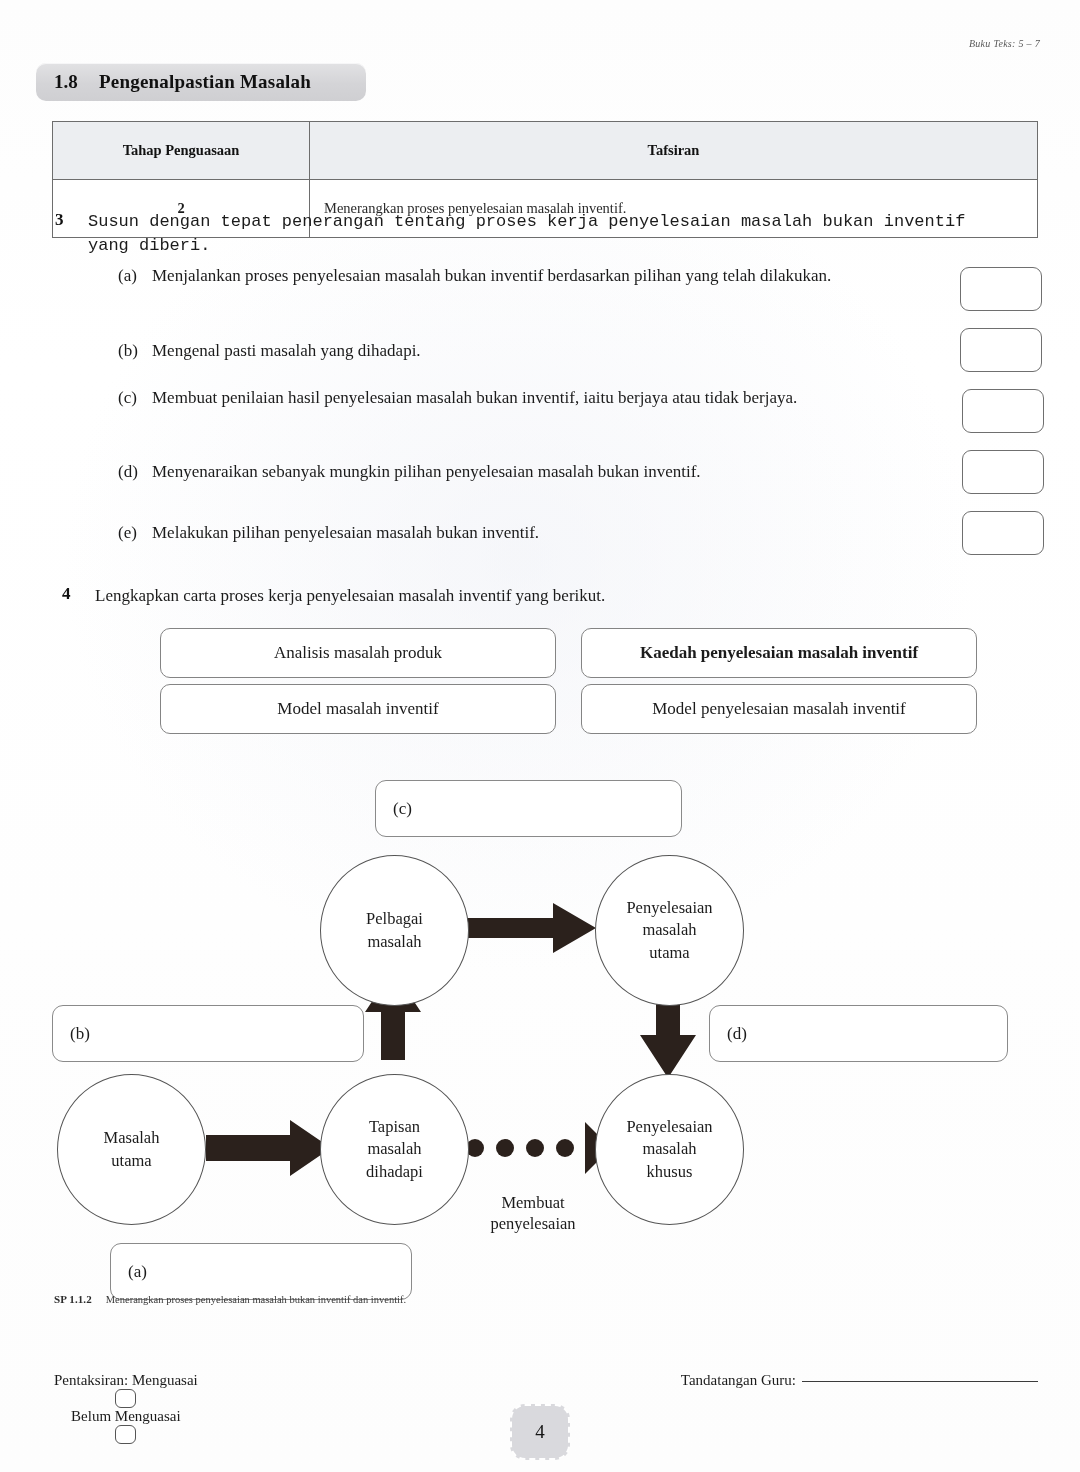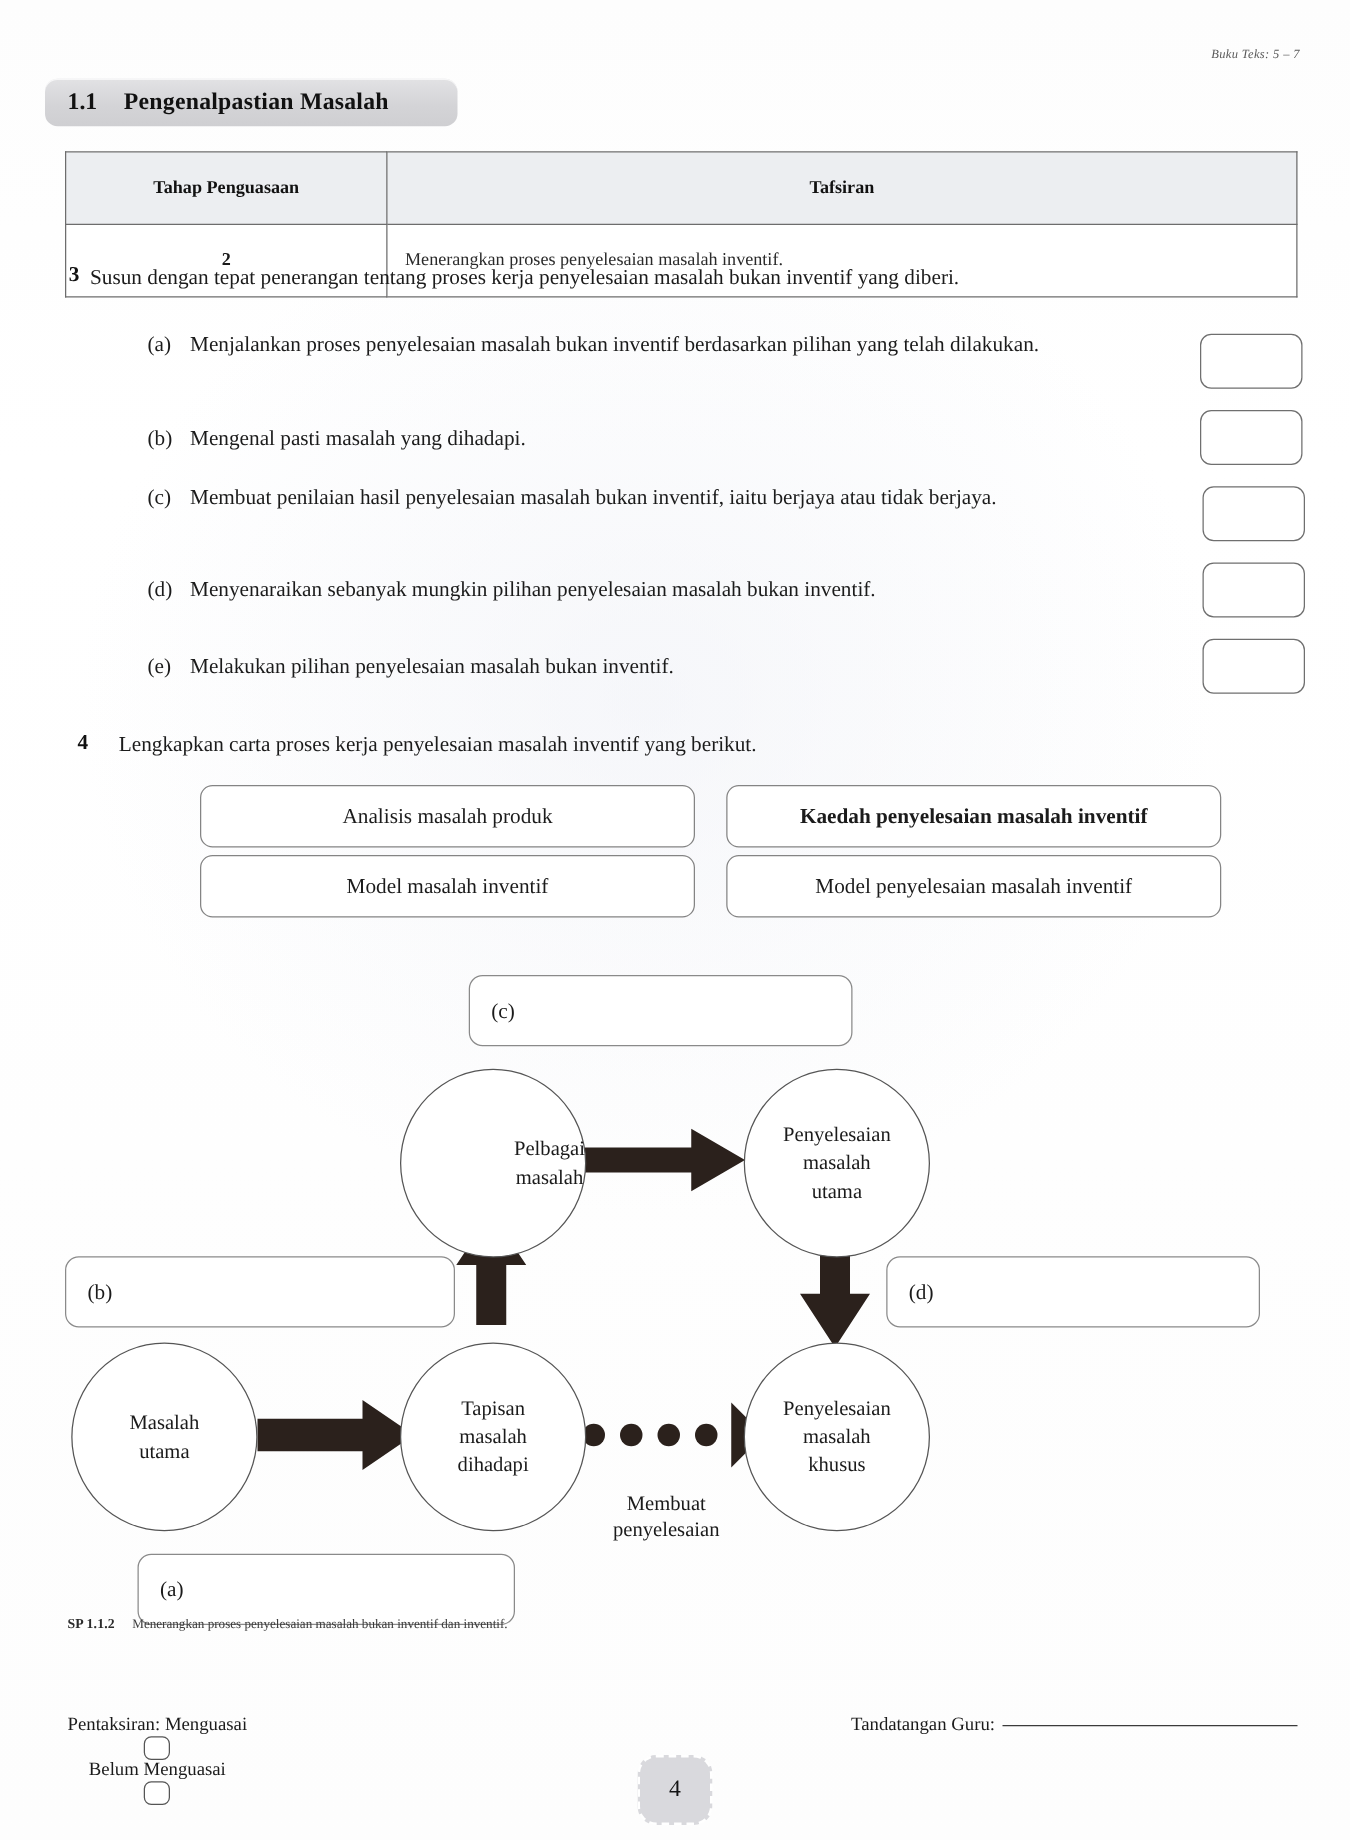--- a/index.html
+++ b/index.html
@@ -104,21 +104,21 @@
     font-size: 17px;
     line-height: 1.42;
     color: #1b1b1b;
   }
   .q-num {
     position: absolute;
     font-size: 17px;
     font-weight: bold;
     color: #111;
   }
-  .q3-stem { left: 72px; top: 210px; width: 900px; }
+  .q3-stem { left: 88px; top: 210px; width: 900px; font-family: Liberation Mono, monospace; }
   .q3-numpos { left: 55px; top: 210px; }
 
   .item {
     position: absolute;
     font-size: 17px;
     line-height: 1.52;
     color: #1b1b1b;
   }
   .item .lab {
     position: absolute;
@@ -265,21 +265,21 @@
   }
 </style>
 </head>
 <body>
 
 <div class="page">
 
   <div class="bukuteks">Buku Teks: 5 – 7</div>
 
   <div class="section-pill">
-    <span class="num">1.1</span>
+    <span class="num">1.8</span>
     <span class="ttl">Pengenalpastian Masalah</span>
   </div>
 
   <table class="tbl">
     <tbody>
         <tr>
       <th class="hcell c1">Tahap Penguasaan</th>
       <th class="hcell">Tafsiran</th>
     </tr>
     <tr>
@@ -368,21 +368,21 @@
     </div>
 
     <div class="dlabelbox" style="left:709px; top:245px; width:297px; height:55px;">
       <span>(d)</span>
     </div>
 
     <div class="dlabelbox" style="left:110px; top:483px; width:300px; height:55px;">
       <span>(a)</span>
     </div>
 
-    <div class="circ" style="left:320px; top:95px; width:147px; height:149px;justify-content:flex-end;">
+    <div class="circ" style="left:320px; top:95px; width:147px; height:149px;">
       <div>
         <span>Pelbagai</span><br>
         <span>masalah</span>
       </div>
     </div>
 
     <div class="circ" style="left:595px; top:95px; width:147px; height:149px;">
       <div>
         <span>Penyelesaian</span><br>
         <span>masalah</span><br>

